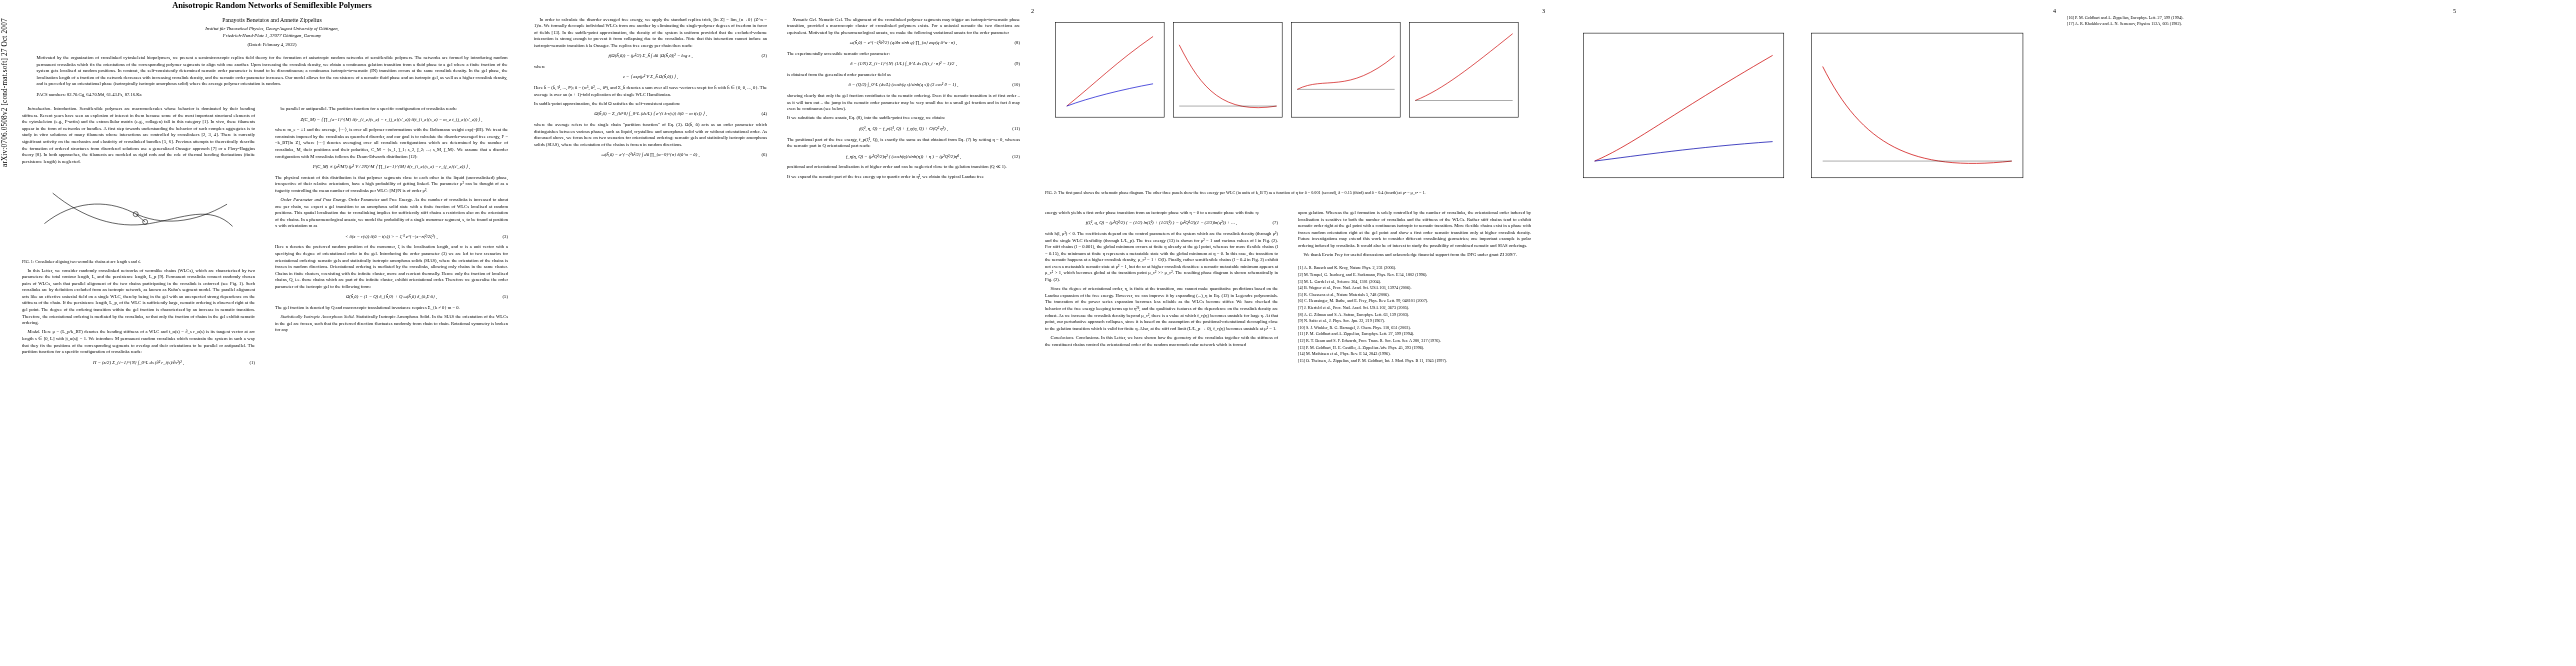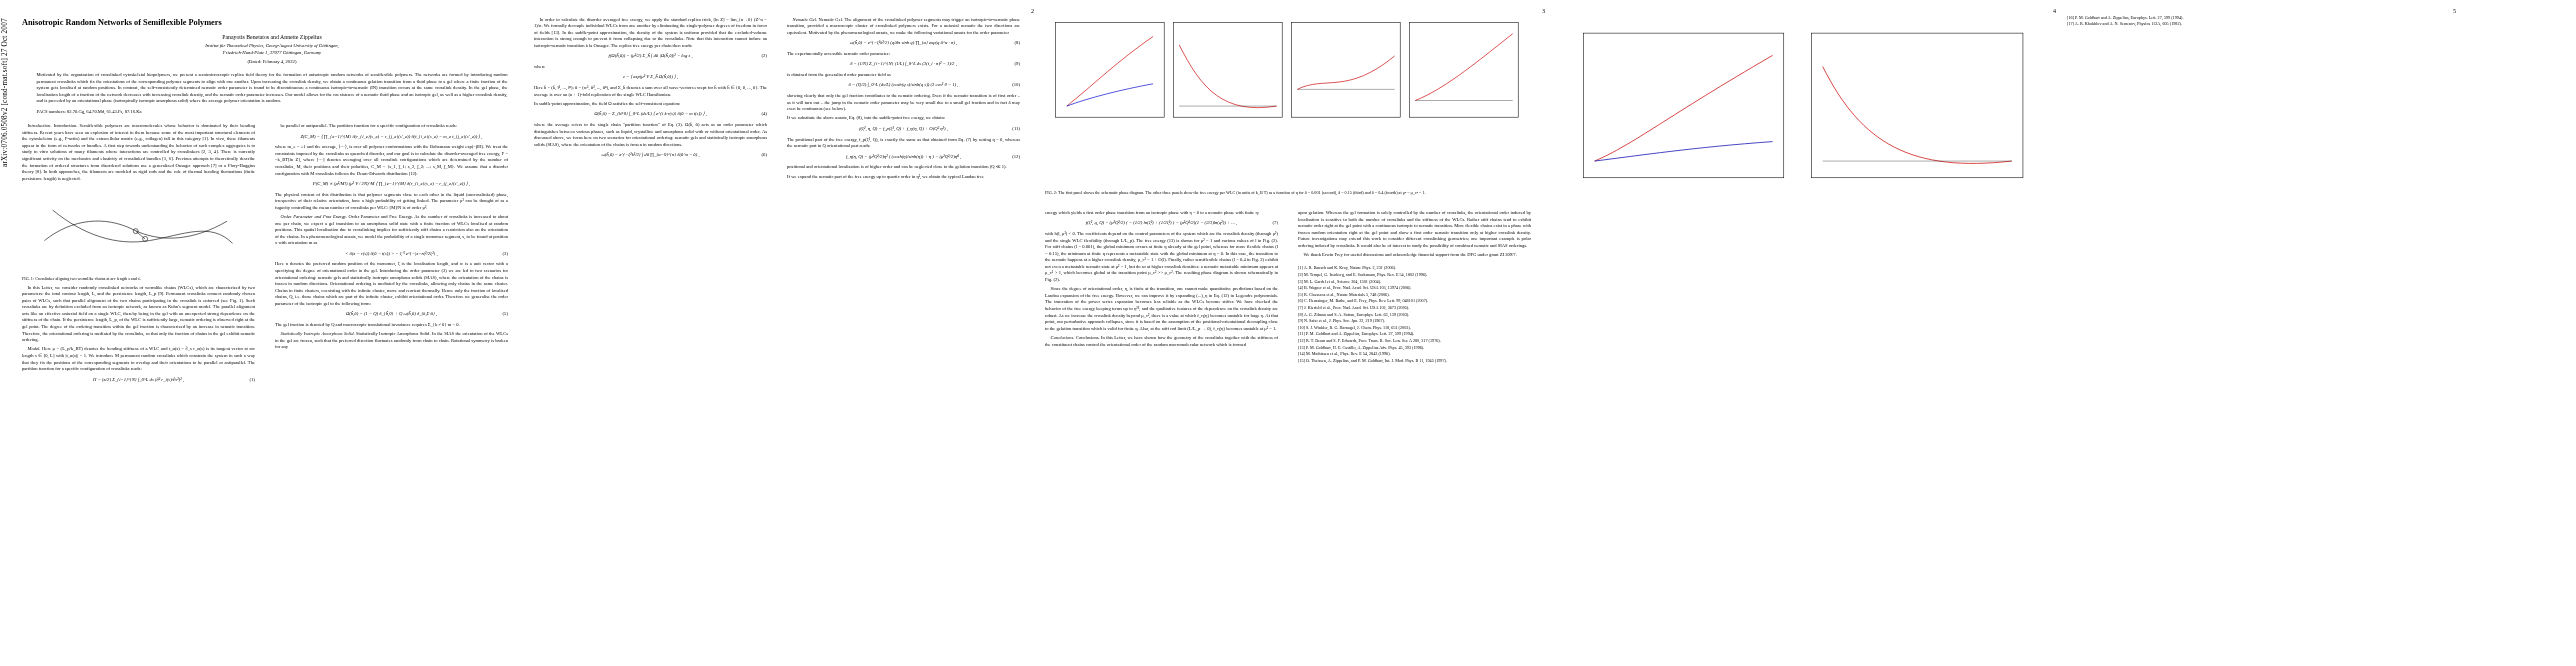--- a/index.html
+++ b/index.html
@@ -48,23 +48,24 @@
   .page-5 { left: 2067px; width: 489px; }
 
   .page-number {
     position: absolute;
     top: 7.8px;
     right: 0;
     font-size: 6.1px;
   }
 
   .title {
+    text-align: center;
     font-size: 8.3px;
     font-weight: bold;
-    margin: 18px 0 0 0;
+    margin: 1px 0 0 0;
     line-height: 1.25;
   }
   .authors {
     text-align: center;
     font-size: 5.8px;
     margin-top: 5.6px;
     line-height: 1.35;
   }
   .affil {
     text-align: center;

